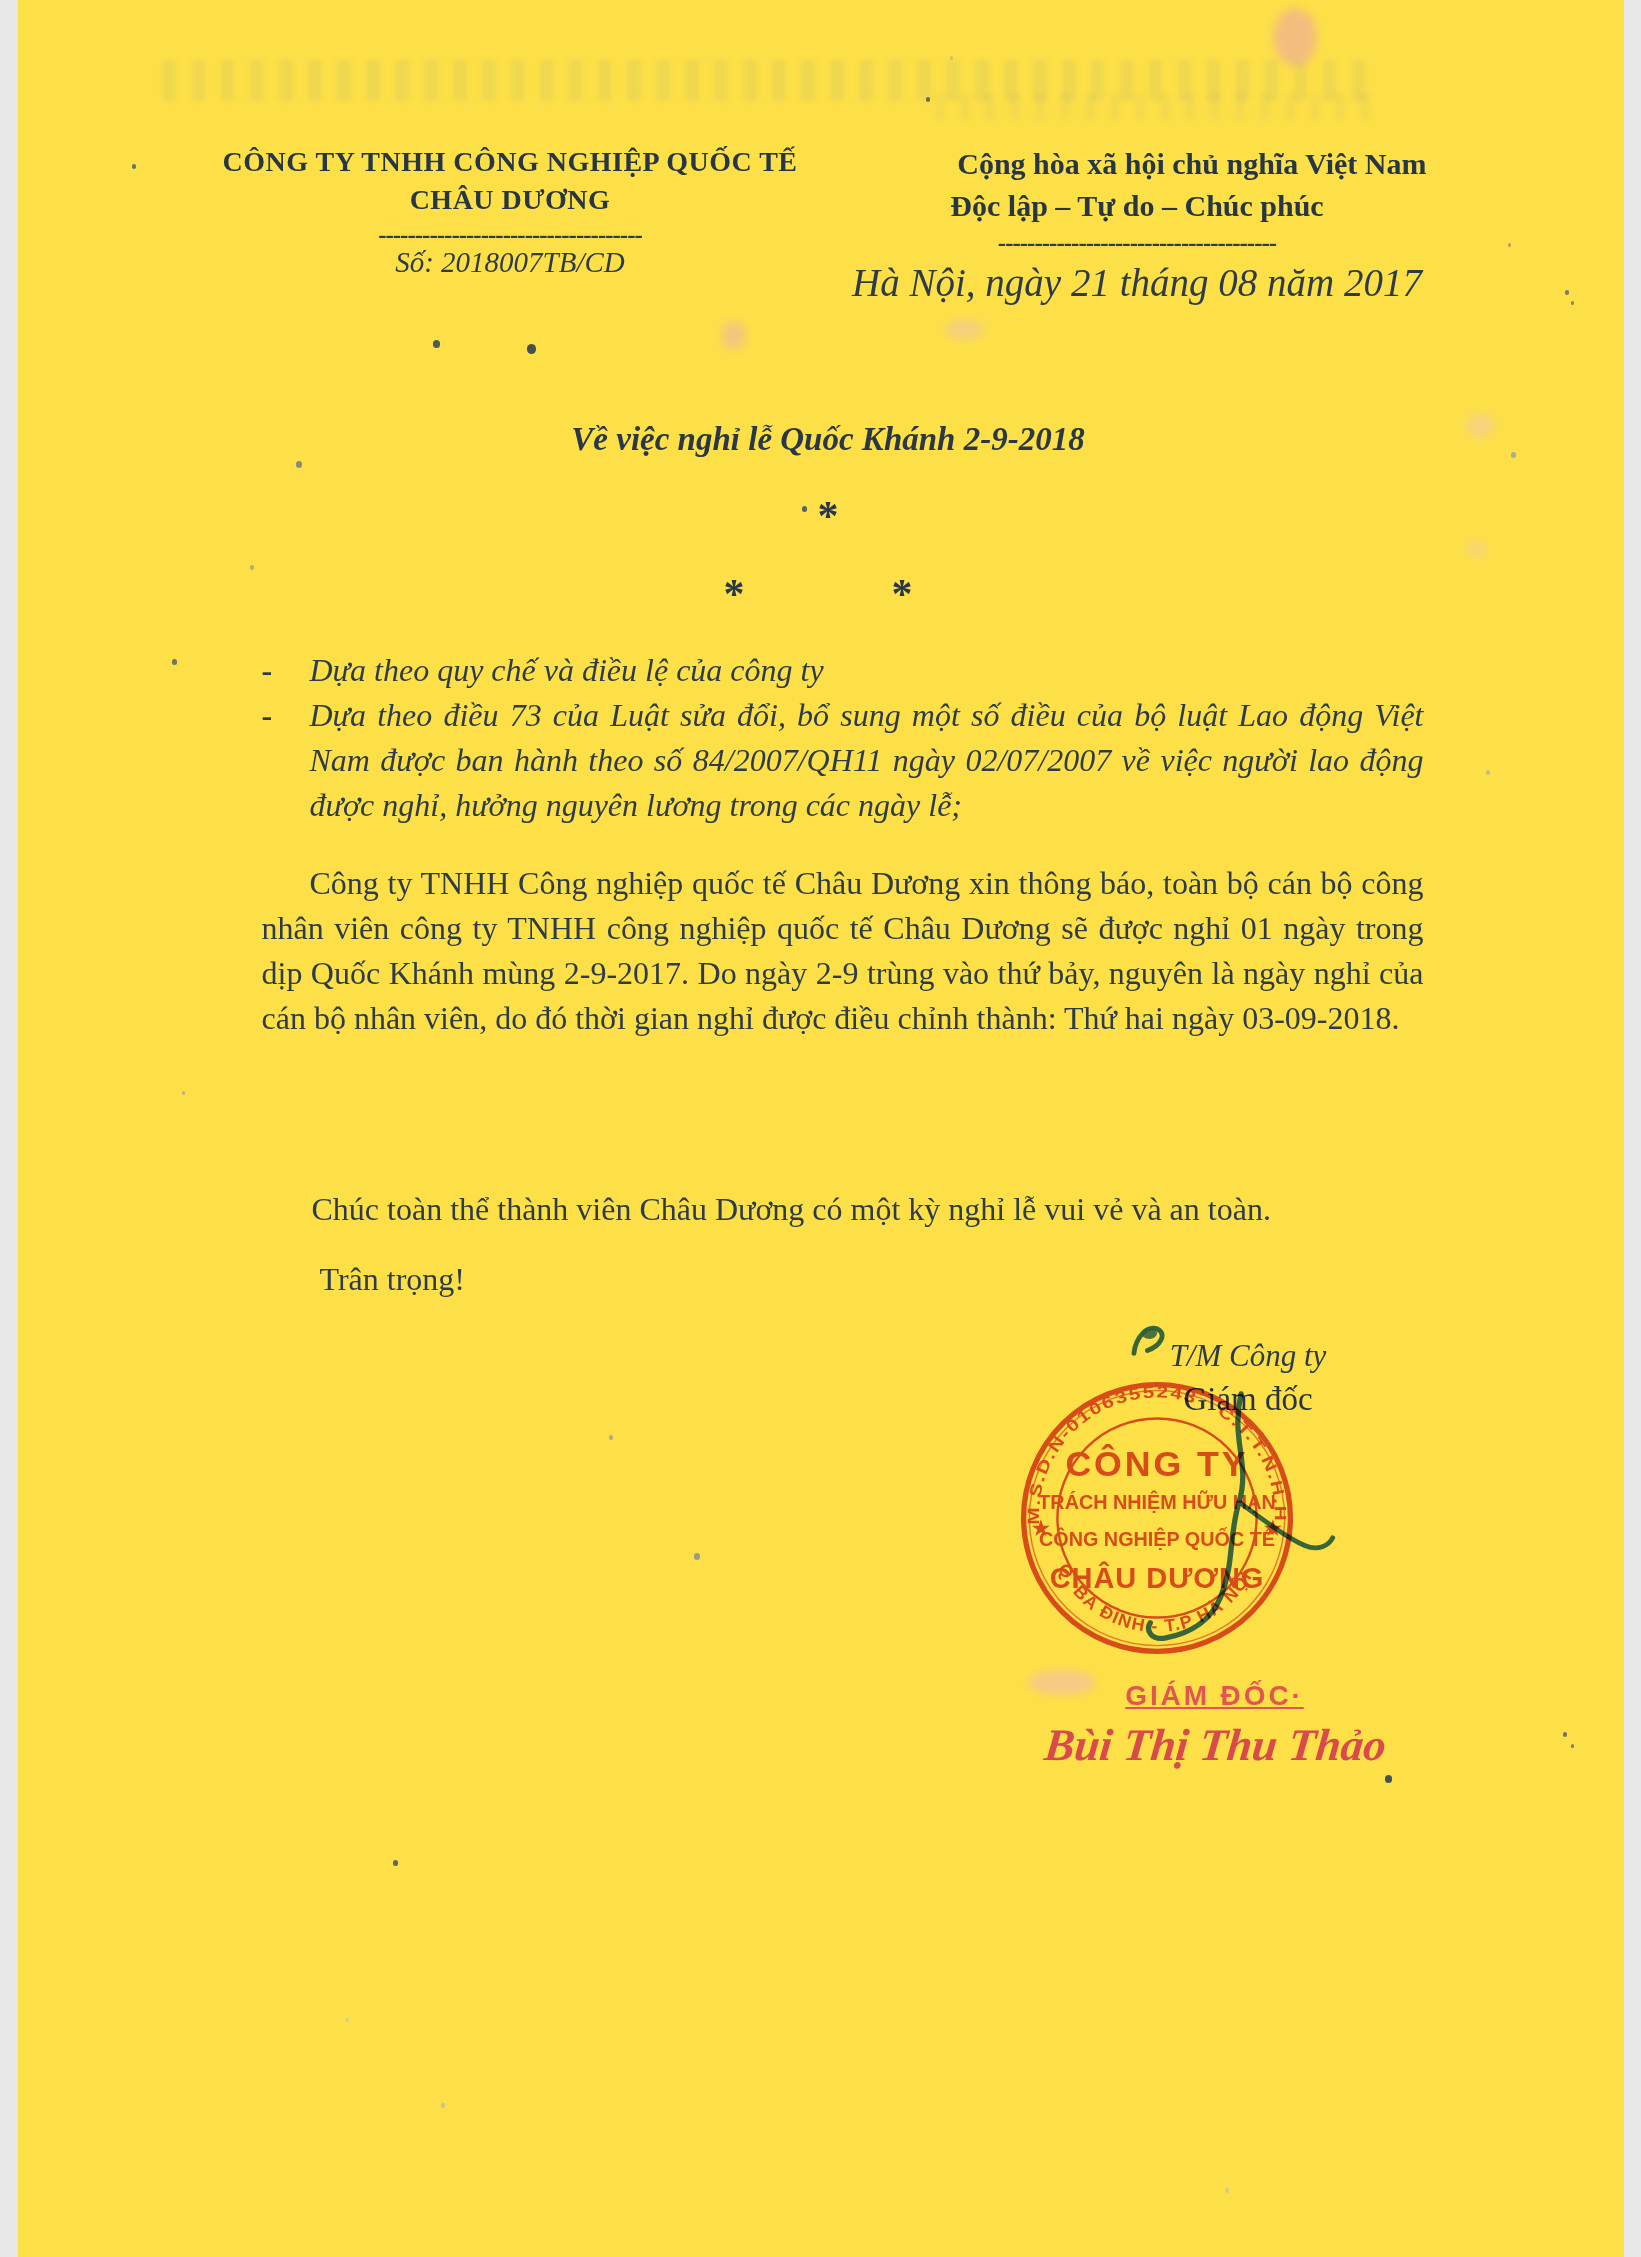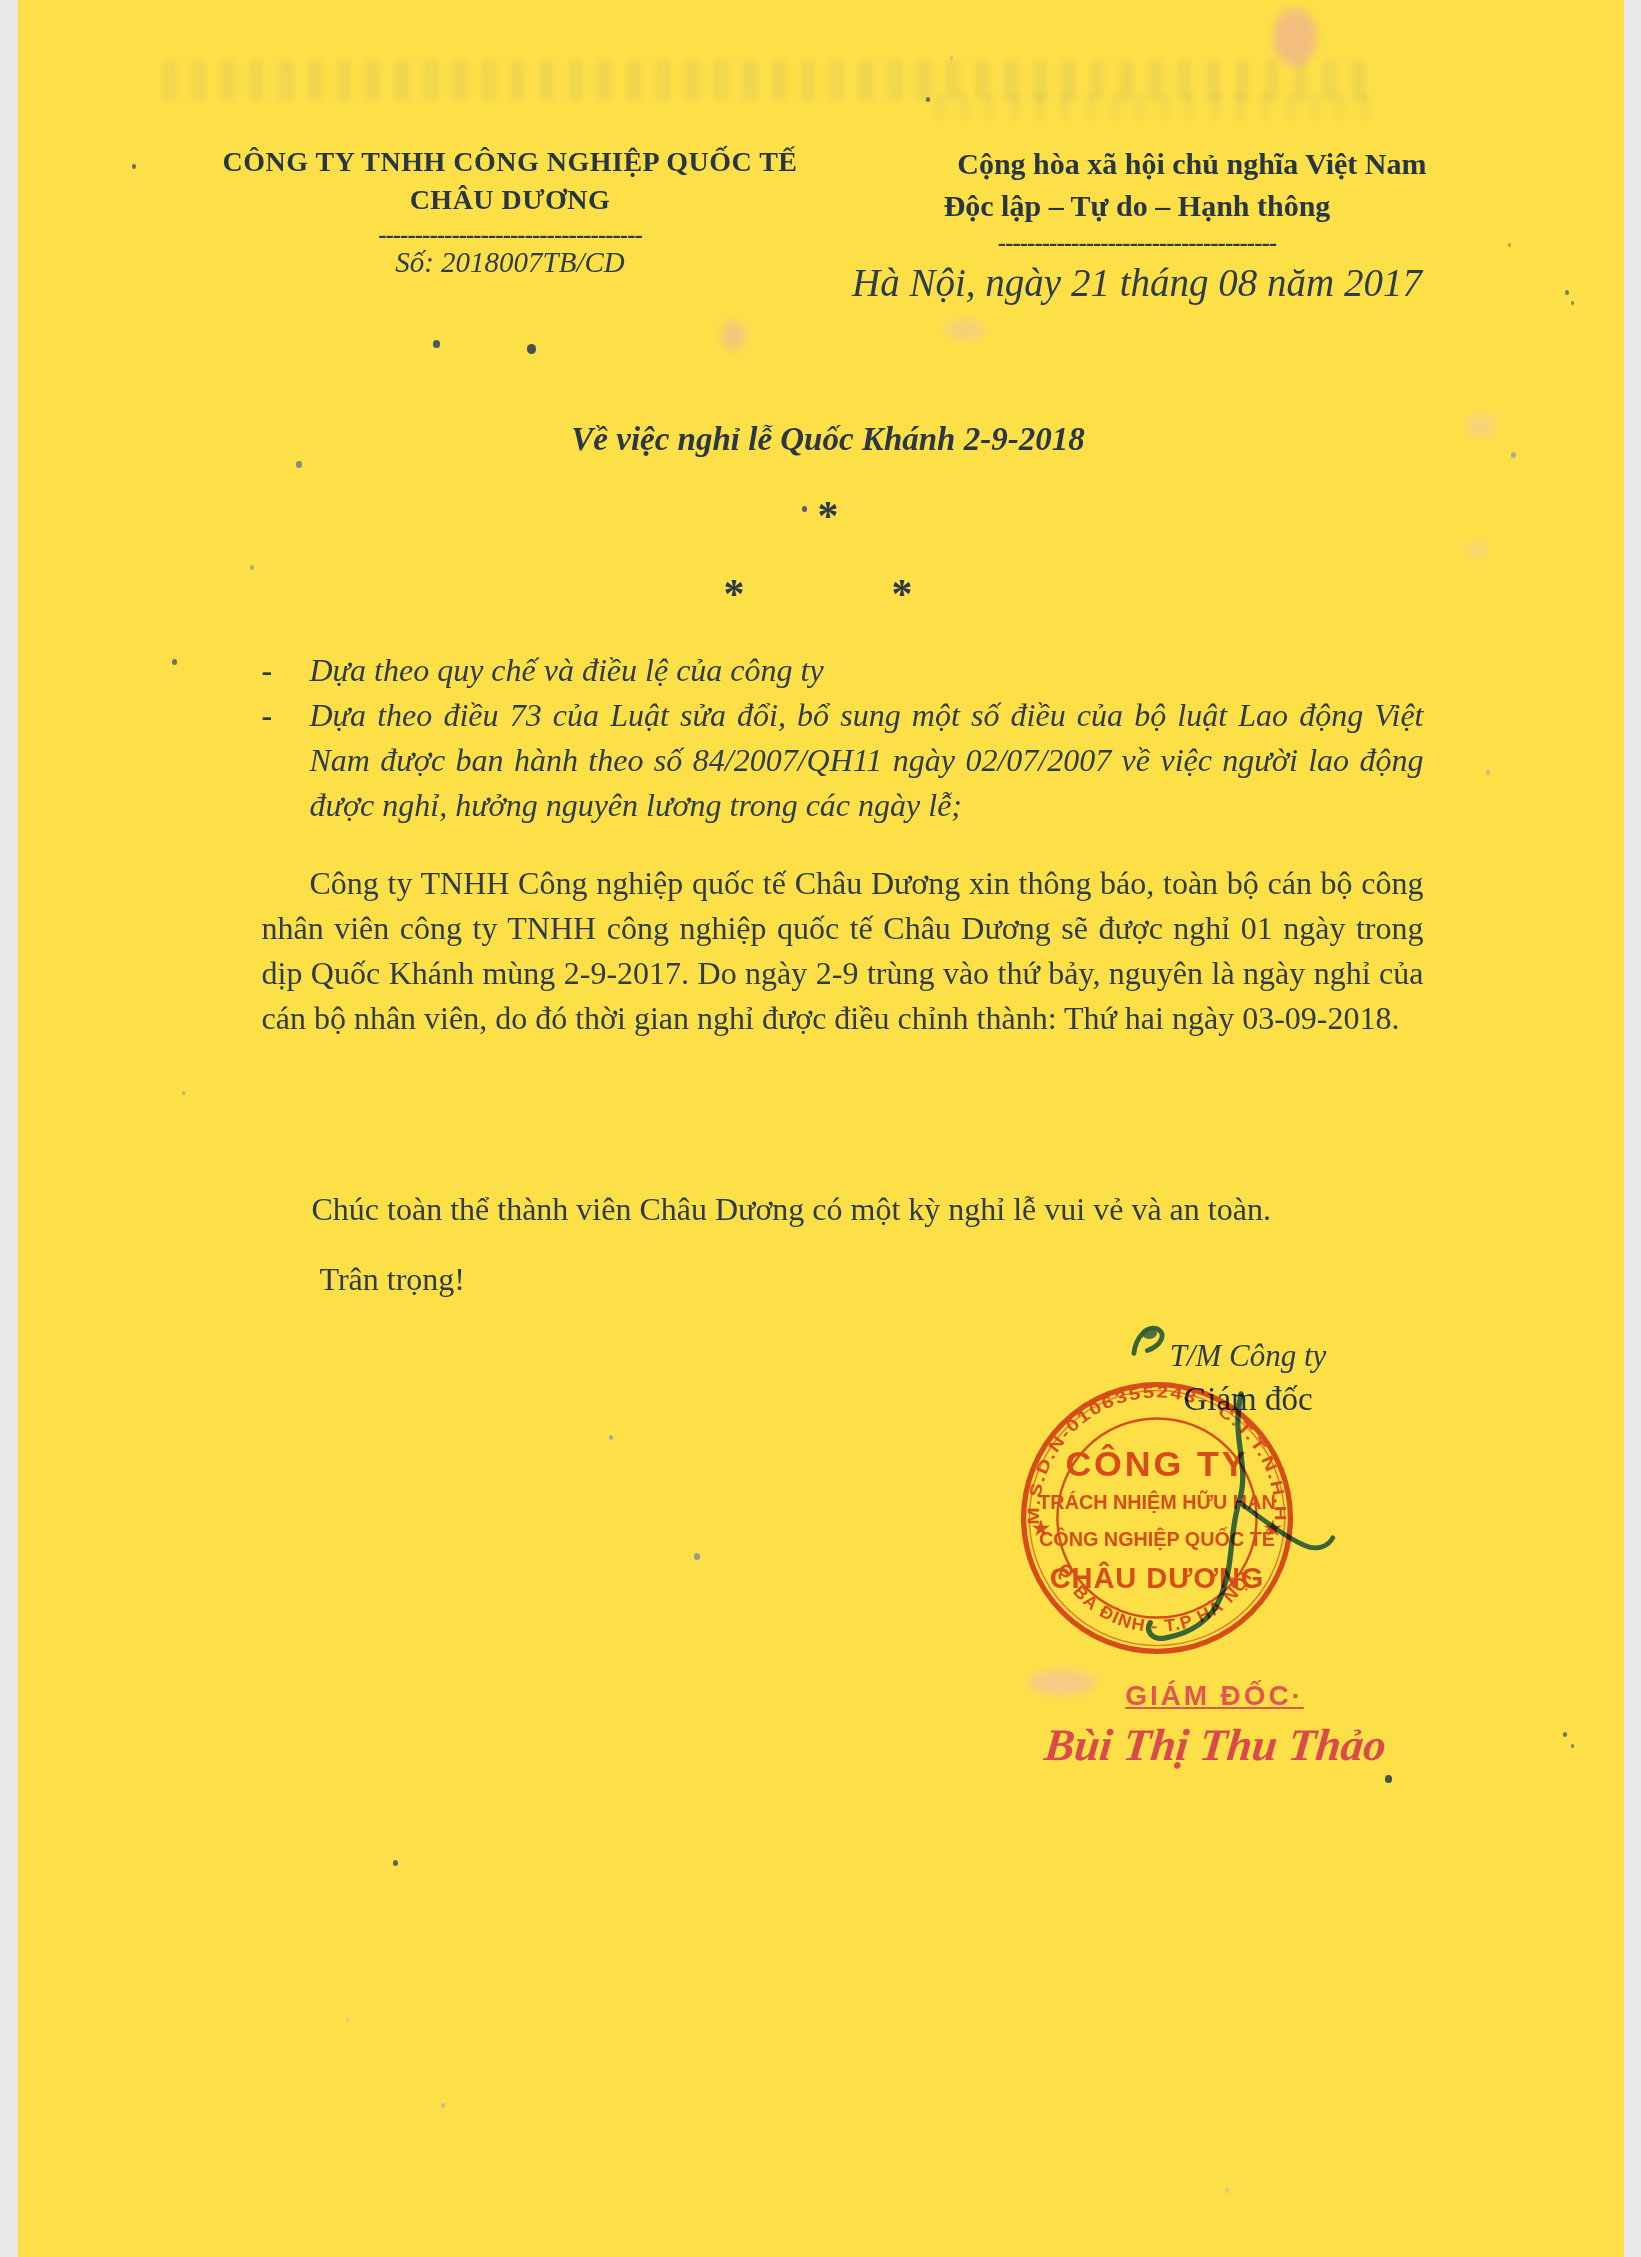--- a/index.html
+++ b/index.html
@@ -71,21 +71,21 @@
               background:repeating-linear-gradient(90deg,rgba(120,135,150,.07) 0 9.7px,rgba(255,255,255,0) 9.7px 25px);"></div>
 
   <div class="abs hdr-left">
     <div class="company">CÔNG TY TNHH CÔNG NGHIỆP QUỐC TẾ CHÂU DƯƠNG</div>
     <div class="divider dl">------------------------------------</div>
     <div class="doc-num">Số: 2018007TB/CD</div>
   </div>
 
   <div class="abs hdr-right">
     <div class="country">Cộng hòa xã hội chủ nghĩa Việt Nam</div>
-    <div class="motto">Độc lập – Tự do – Hạnh thông</div>
+    <div class="motto">Độc lập – Tự do – Chúc phúc</div>
     <div class="divider dr">--------------------------------------</div>
     <div class="place-date">Hà Nội, ngày 21 tháng 08 năm 2017</div>
   </div>
 
   <div class="abs subtitle">Về việc nghỉ lễ Quốc Khánh 2-9-2018</div>
 
   <div class="abs star star-single">*</div>
   <div class="abs star star-a">*</div>
   <div class="abs star star-b">*</div>
 

